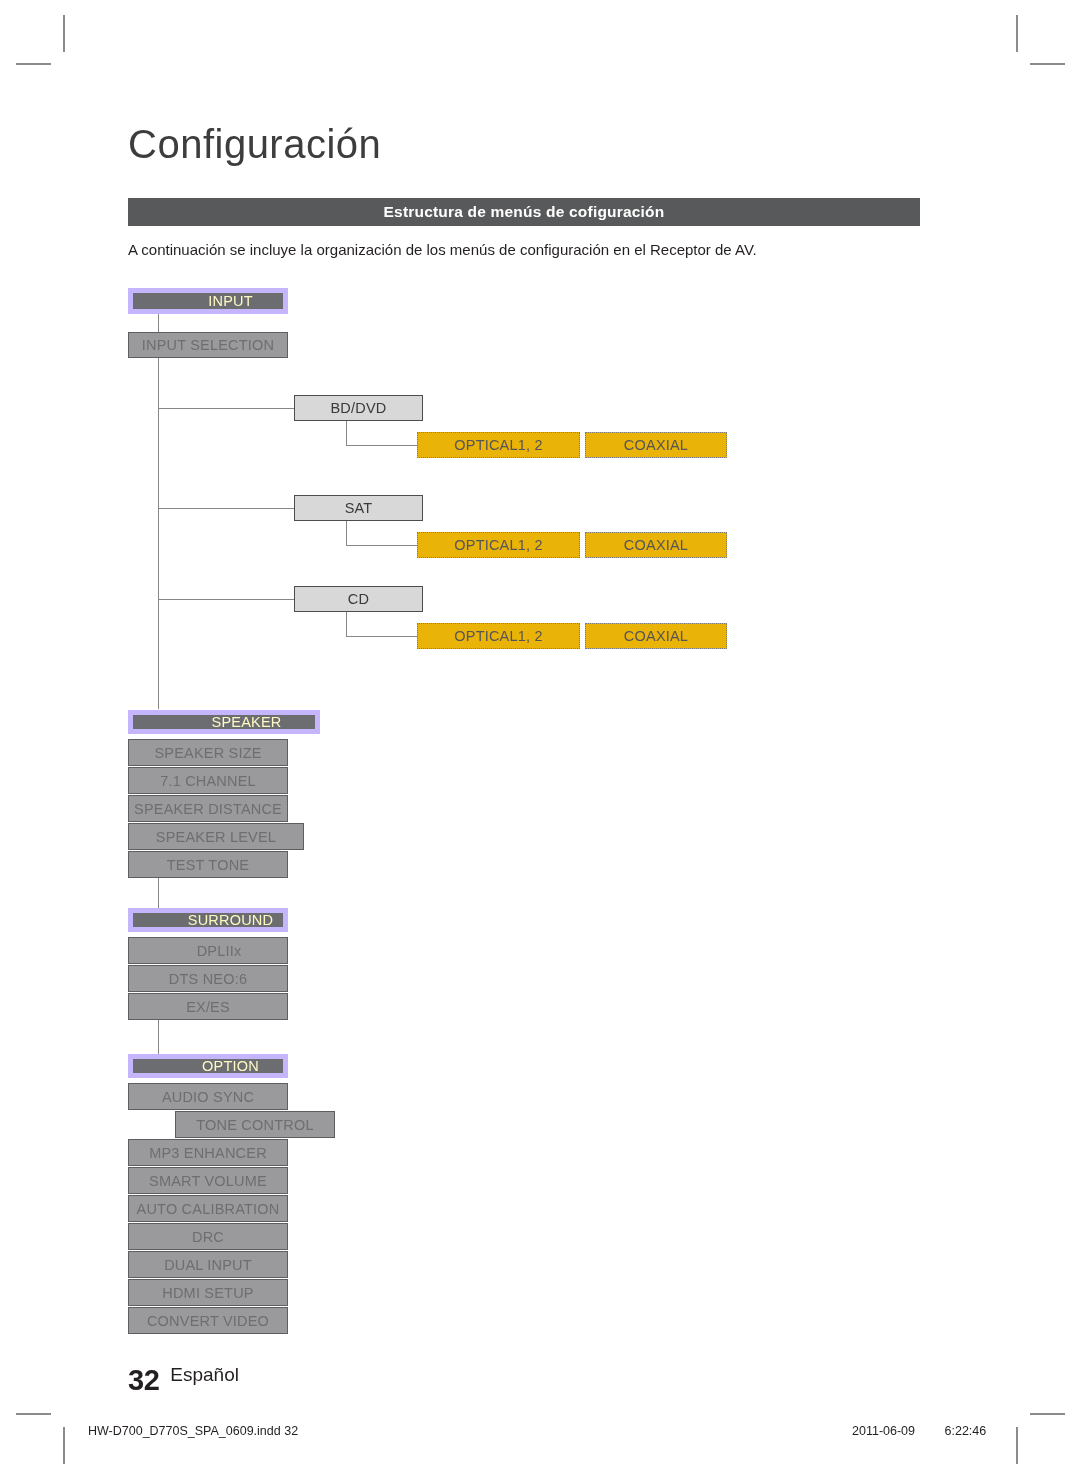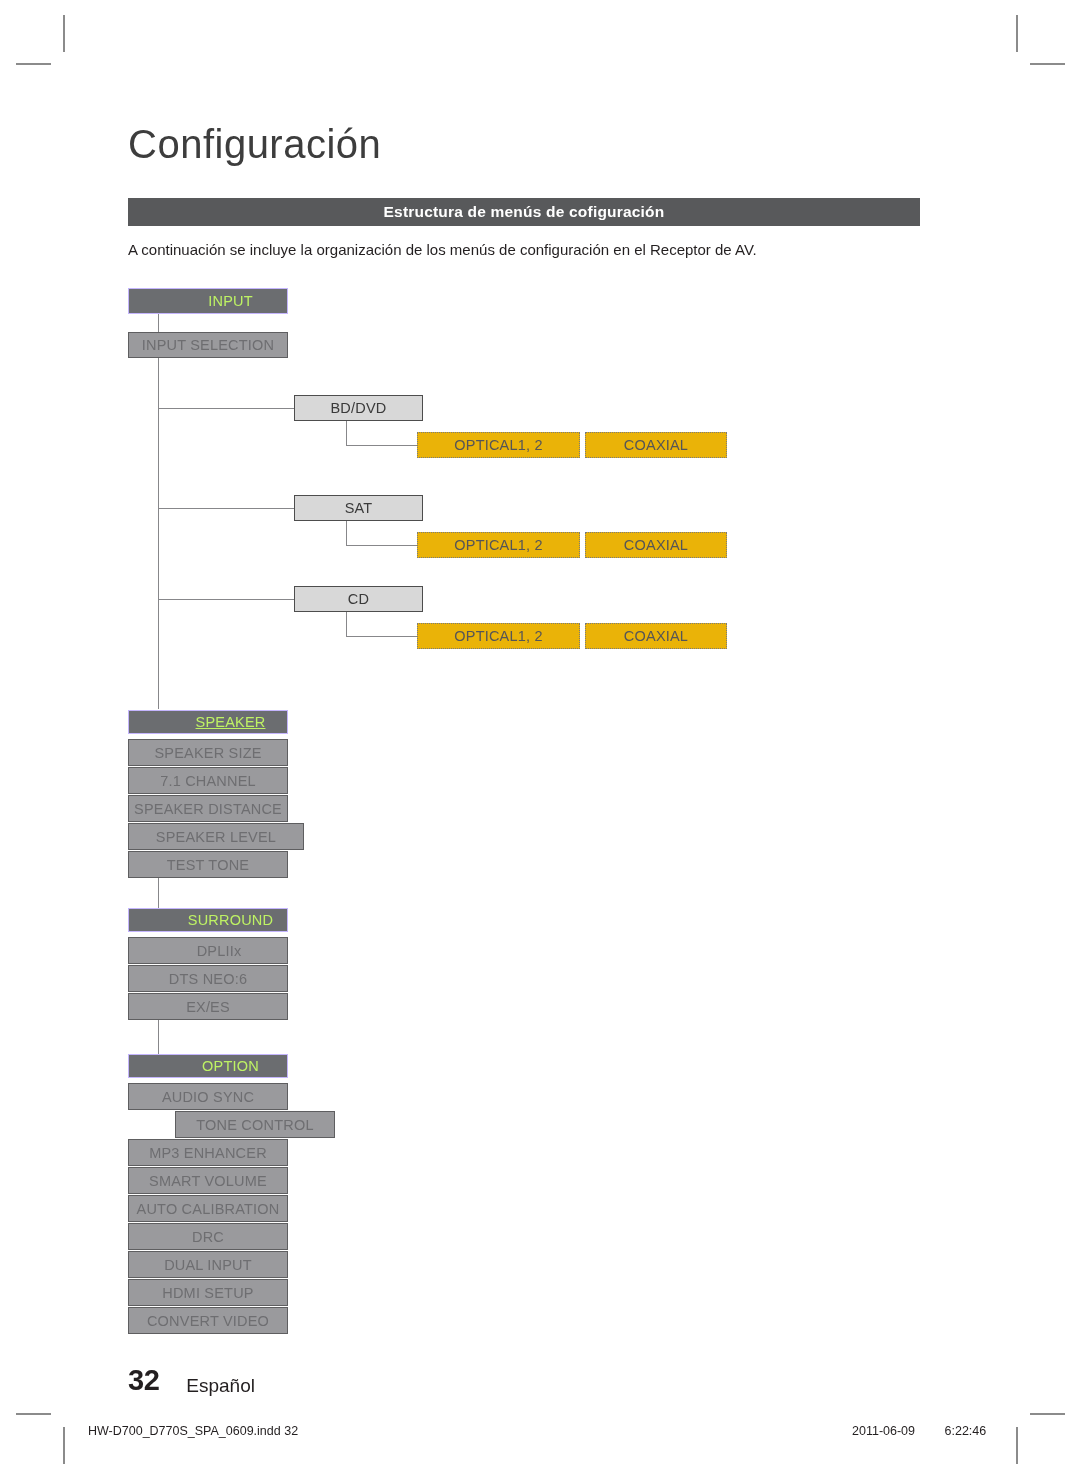--- a/index.html
+++ b/index.html
@@ -86,22 +86,22 @@
     align-items: center;
     justify-content: center;
     font-size: 14.5px;
     letter-spacing: 0.2px;
     white-space: nowrap;
   }
 
   
   .node.head {
     background: #6b6d70;
-    border: 1px solid #c4b5fd;
-    color: #bef264;
+    border: 5px solid #c4b5fd;
+    color: #fef9c3;
     padding-left: 45px;
   }
   
   .node.item {
     background: #9a9a9d;
     border: 1px solid #5e5e60;
     color: #6e6e71;
   }
   
   .node.sub {
@@ -122,22 +122,21 @@
   }
   .line.v { width: 1px; }
   .line.h { height: 1px; }
 
   
   .footer-page {
     position: absolute;
     left: 128px;
     top: 1364px;
     display: flex;
-    align-items: flex-end;
-    gap: 16px;
+    align-items: flex-start;
   }
   .footer-page .num {
     font-size: 29px;
     font-weight: bold;
     color: #231f20;
     letter-spacing: -0.5px;
   }
   .footer-page .lang {
     font-size: 19px;
     color: #231f20;
@@ -216,21 +215,21 @@
     </div>
     <div class="line h" style="left: 158px; top: 599px; width: 136px;"></div>
     <div class="line v" style="left: 346px; top: 612px; height: 24px;"></div>
     <div class="line h" style="left: 346px; top: 636px; width: 71px;"></div>
     <div class="node leaf" style="left: 417px; top: 623px; width: 163px; height: 26px;">
       <span>OPTICAL1, 2</span>
     </div>
     <div class="node leaf" style="left: 585px; top: 623px; width: 142px; height: 26px;">
       <span>COAXIAL</span>
     </div>
-    <div class="node head" style="left: 128px; top: 710px; width: 160px; height: 24px; text-decoration: underline;">
+    <div class="node head" style="left: 128px; top: 710px; width: 192px; height: 24px;">
       <span>SPEAKER</span>
     </div>
     <div class="node item" style="left: 128px; top: 739px; width: 160px; height: 27px;">
       <span>SPEAKER SIZE</span>
     </div>
     <div class="node item" style="left: 128px; top: 767px; width: 160px; height: 27px;">
       <span>7.1 CHANNEL</span>
     </div>
     <div class="node item" style="left: 128px; top: 795px; width: 160px; height: 27px;">
       <span>SPEAKER DISTANCE</span>

